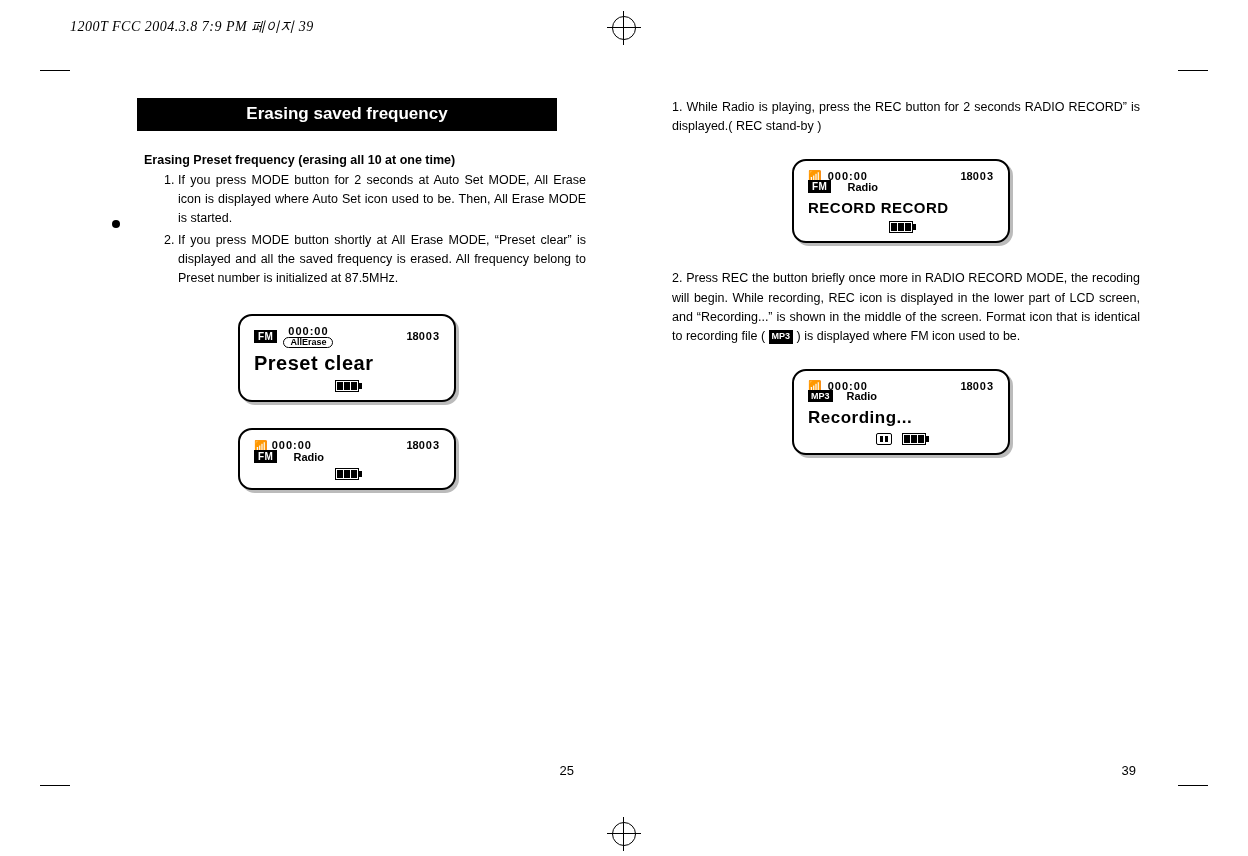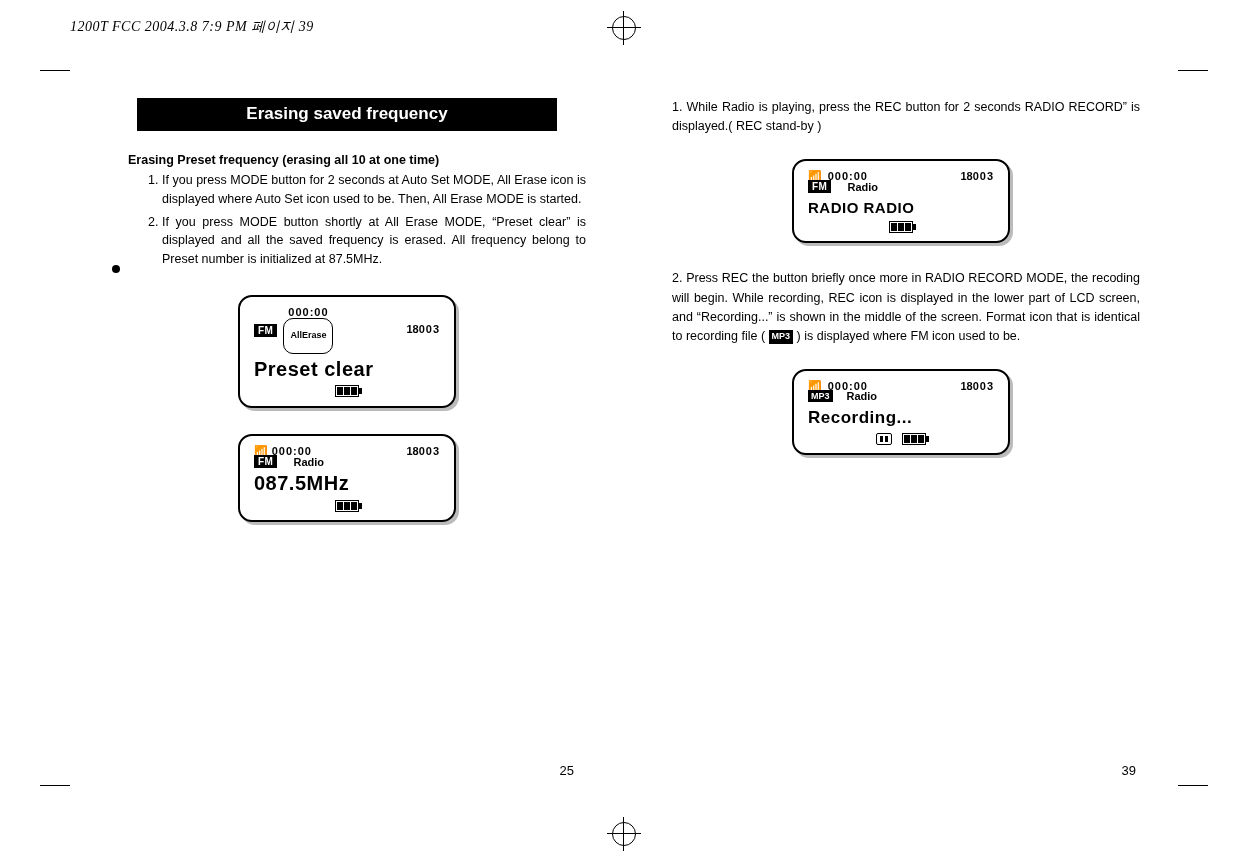--- a/index.html
+++ b/index.html
@@ -57,22 +57,22 @@
     color: #fff;
     font-weight: bold;
     font-size: 17px;
     text-align: center;
     padding: 6px 0 7px 0;
     margin: 0 auto 22px auto;
     width: 88%;
   }
   .bullet-row {
     display: flex;
-    align-items: flex-end;
-    gap: 8px;
+    align-items: center;
+    gap: 24px;
     margin-left: 4px;
   }
   .bullet-dot {
     width: 8px; height: 8px; border-radius: 50%;
     background: #000; margin-top: 4px; flex: none;
   }
   .bullet-head {
     font-weight: bold;
     font-size: 12.5px;
   }
@@ -131,21 +131,21 @@
     vertical-align:middle;
   }
   .timecol { display:flex; flex-direction:column; align-items:center; line-height:1.05; }
   .timecol .t { font-weight:bold; letter-spacing:1px; font-size:11px;}
   .countcol { display:flex; flex-direction:row; align-items:flex-end; line-height:1.05; margin-left:auto;}
   .countcol .a { font-weight:bold; font-size:11px;}
   .countcol .b { font-weight:bold; font-size:11px; letter-spacing:1px;text-align:right;}
   .allerase {
     border:1.5px solid #000; border-radius:10px;
     font-size:9px; font-weight:bold;
-    padding:12px 6px;
+    padding:0 6px;
     display:inline-block;
   }
   .lcd-big {
     font-weight:900;
     font-size:20px;
     margin-top:4px;
     letter-spacing:0.5px;
   }
   .lcd-mid {
     font-weight:900;
@@ -244,21 +244,20 @@
           </span>
           <span class="countcol">
             <span class="a">18</span>
             <span class="b">003</span>
           </span>
         </div>
         <div class="lcd-top" style="margin-top:-2px;">
           <span class="fm-pill">FM</span>
           <span class="sub" style="font-weight:bold; font-size:11px; margin-left:10px;">Radio</span>
         </div>
-        <div class="lcd-big">087.5MHz</div>
         <div class="batt-row"><span class="batt"><span class="cells">
                 <span></span>
                 <span></span>
                 <span></span>
               </span></span></div>
       </div>
     </div>
 
     <div class="page-num">25</div>
   </div>
@@ -278,21 +277,21 @@
           </span>
           <span class="countcol">
             <span class="a">18</span>
             <span class="b">003</span>
           </span>
         </div>
         <div class="lcd-top" style="margin-top:-2px;">
           <span class="fm-pill">FM</span>
           <span class="sub" style="font-weight:bold; font-size:11px; margin-left:10px;">Radio</span>
         </div>
-        <div class="lcd-mid">RADIO RADIO</div>
+        <div class="lcd-mid">RECORD RECORD</div>
         <div class="batt-row"><span class="batt"><span class="cells">
                 <span></span>
                 <span></span>
                 <span></span>
               </span></span></div>
       </div>
     </div>
 
     <div class="plain-steps">
       <p>

